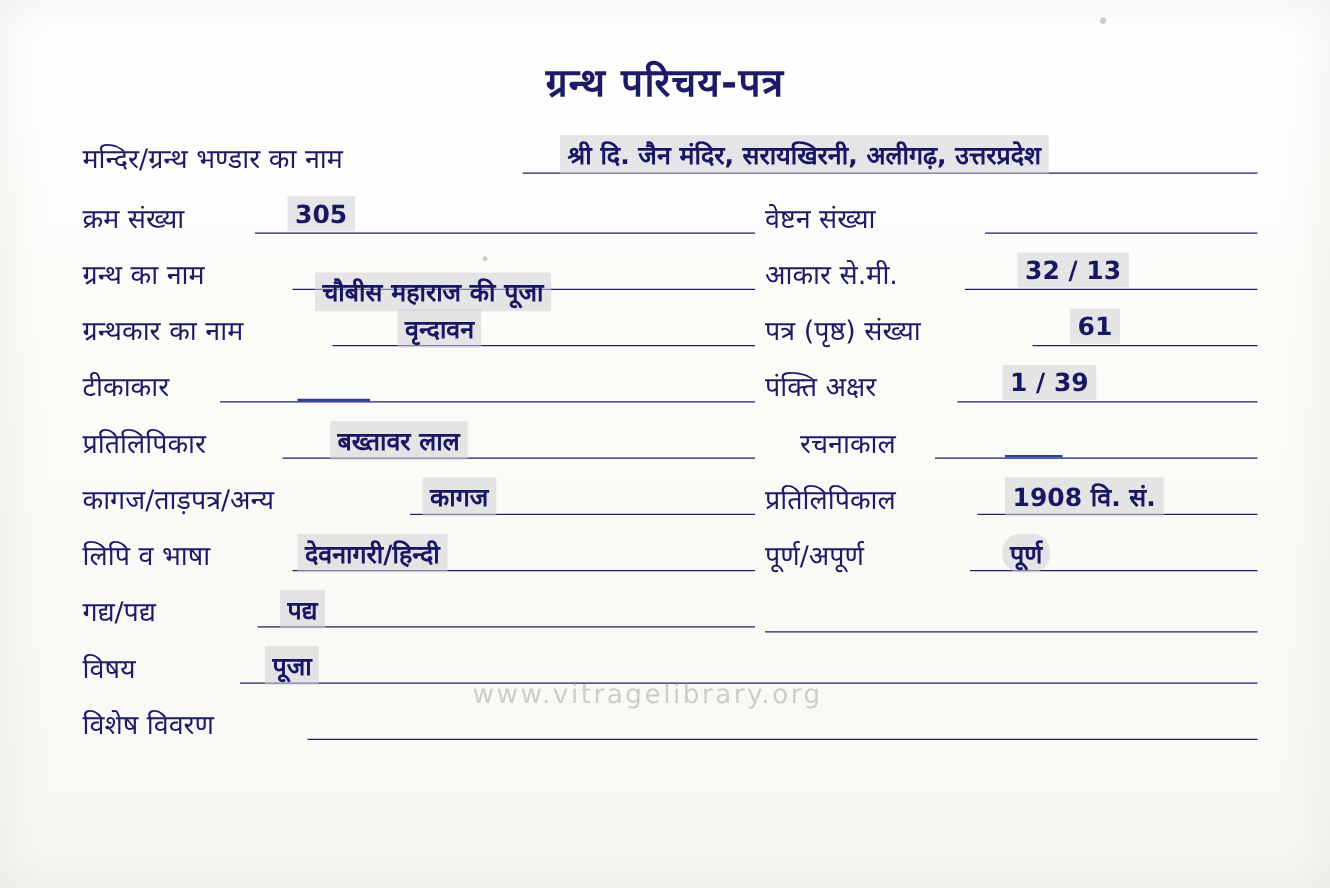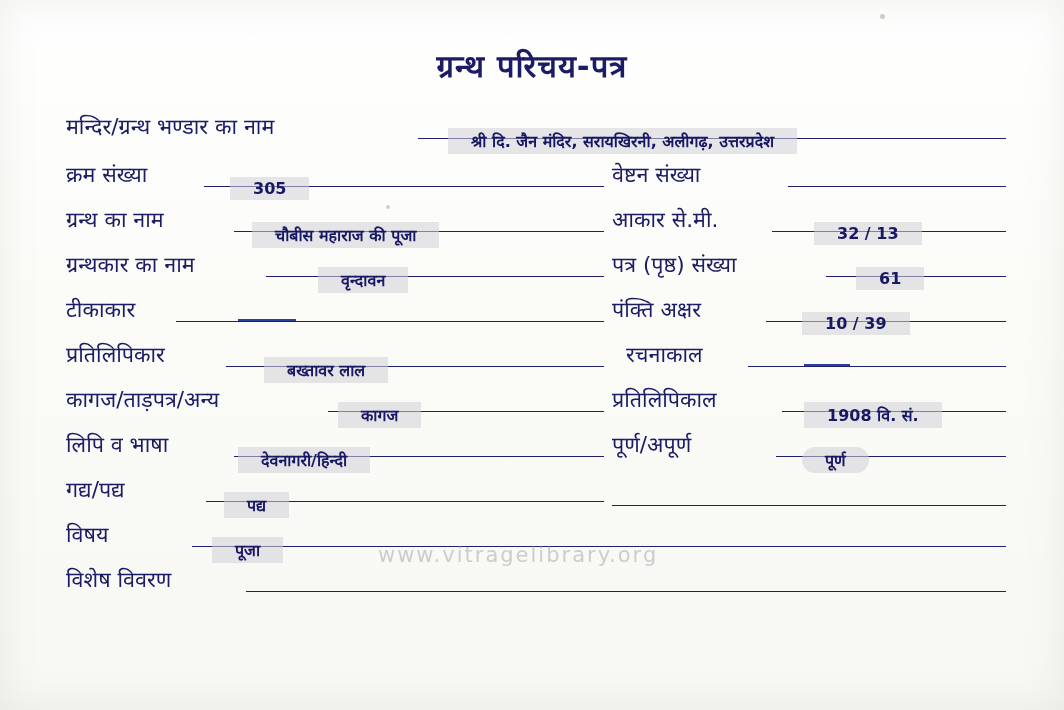--- a/index.html
+++ b/index.html
@@ -73,28 +73,27 @@
   
   .stroke {
     position: absolute;
     border-bottom: 2.4px solid #2b3fa0;
     height: 0;
   }
 
   
   .val {
     position: absolute;
-    font-size: 16px;
+    font-size: 20px;
     font-weight: bold;
     white-space: nowrap;
     background: rgba(210,210,215,0.55);
-    padding: 2px 23px;
+    padding: 2px 6px;
     color: #171763;
     top: 0px;
-    margin-top: 20px;
   }
   .val.num { font-weight: bold; }
 
   .watermark {
     position: absolute;
     left: 378px;
     top: 543px;
     font-size: 21px;
     color: rgba(150,150,150,0.45);
     letter-spacing: 2px;
@@ -128,21 +127,21 @@
       <div class="val num" style="left:164px; top:1px;">305</div>
 
       <div class="lbl" style="left:546px;">वेष्टन संख्या</div>
       <div class="rule" style="left:722px; top:30px; width:218px;"></div>
 
     </div>
 
     <div class="row">
       <div class="lbl" style="left:0px;">ग्रन्थ का नाम</div>
       <div class="rule" style="left:168px; top:30px; width:370px;"></div>
-      <div class="val" style="left:186px; top:1px;">चौबीस महाराज की पूजा</div>
+      <div class="val" style="left:186px; top:17px;">चौबीस महाराज की पूजा</div>
 
       <div class="lbl" style="left:546px;">आकार से.मी.</div>
       <div class="rule" style="left:706px; top:30px; width:234px;"></div>
       <div class="val num" style="left:748px; top:1px;">32 / 13</div>
     </div>
 
     <div class="row">
       <div class="lbl" style="left:0px;">ग्रन्थकार का नाम</div>
       <div class="rule" style="left:200px; top:30px; width:338px;"></div>
       <div class="val" style="left:252px; top:1px;">वृन्दावन</div>
@@ -152,29 +151,29 @@
       <div class="val num" style="left:790px; top:1px;">61</div>
     </div>
 
     <div class="row">
       <div class="lbl" style="left:0px;">टीकाकार</div>
       <div class="rule" style="left:110px; top:30px; width:428px;"></div>
       <div class="stroke" style="left:172px; top:28px; width:58px;"></div>
 
       <div class="lbl" style="left:546px;">पंक्ति अक्षर</div>
       <div class="rule" style="left:700px; top:30px; width:240px;"></div>
-      <div class="val num" style="left:736px; top:1px;">10 / 39</div>
+      <div class="val num" style="left:736px; top:1px;">1 / 39</div>
     </div>
 
     <div class="row">
       <div class="lbl" style="left:0px;">प्रतिलिपिकार</div>
       <div class="rule" style="left:160px; top:30px; width:378px;"></div>
       <div class="val" style="left:198px; top:1px;">बख्तावर लाल</div>
 
-      <div class="lbl" style="left:560px;text-align:center;">रचनाकाल</div>
+      <div class="lbl" style="left:574px;text-align:center;">रचनाकाल</div>
       <div class="rule" style="left:682px; top:30px; width:258px;"></div>
       <div class="stroke" style="left:738px; top:28px; width:46px;"></div>
 
     </div>
 
     <div class="row">
       <div class="lbl" style="left:0px;">कागज/ताड़पत्र/अन्य</div>
       <div class="rule" style="left:262px; top:30px; width:276px;"></div>
       <div class="val" style="left:272px; top:1px;">कागज</div>
 

